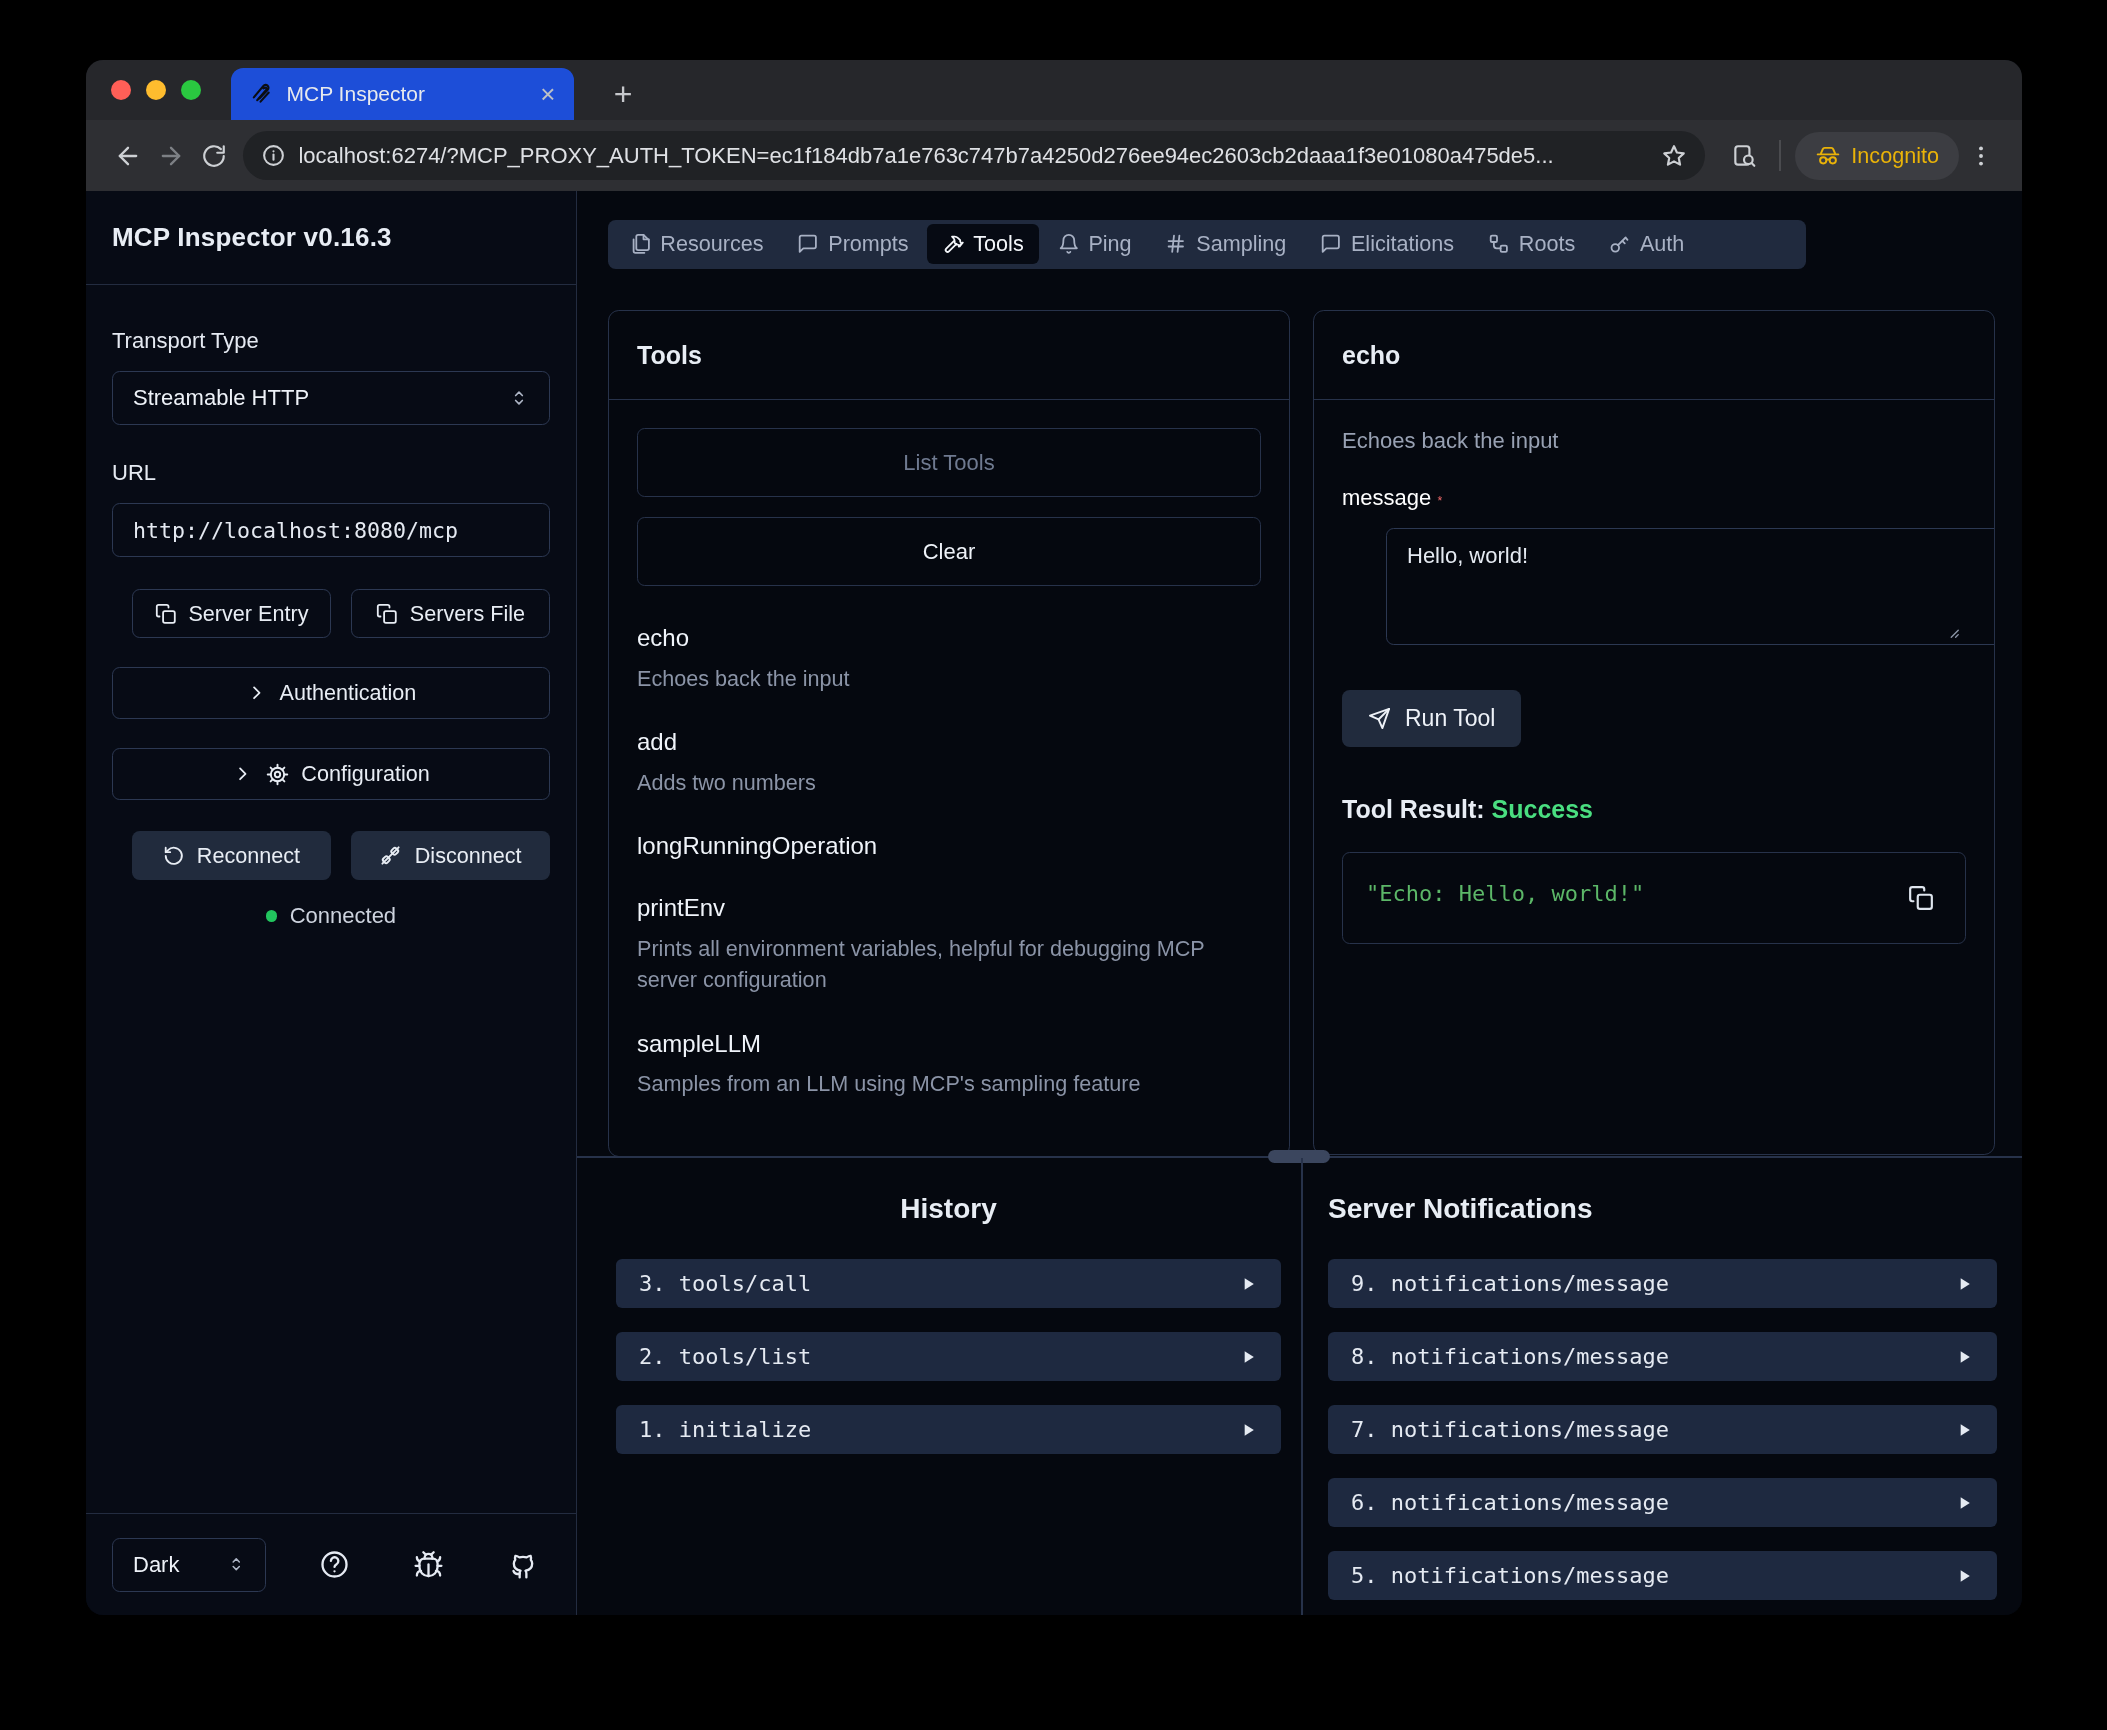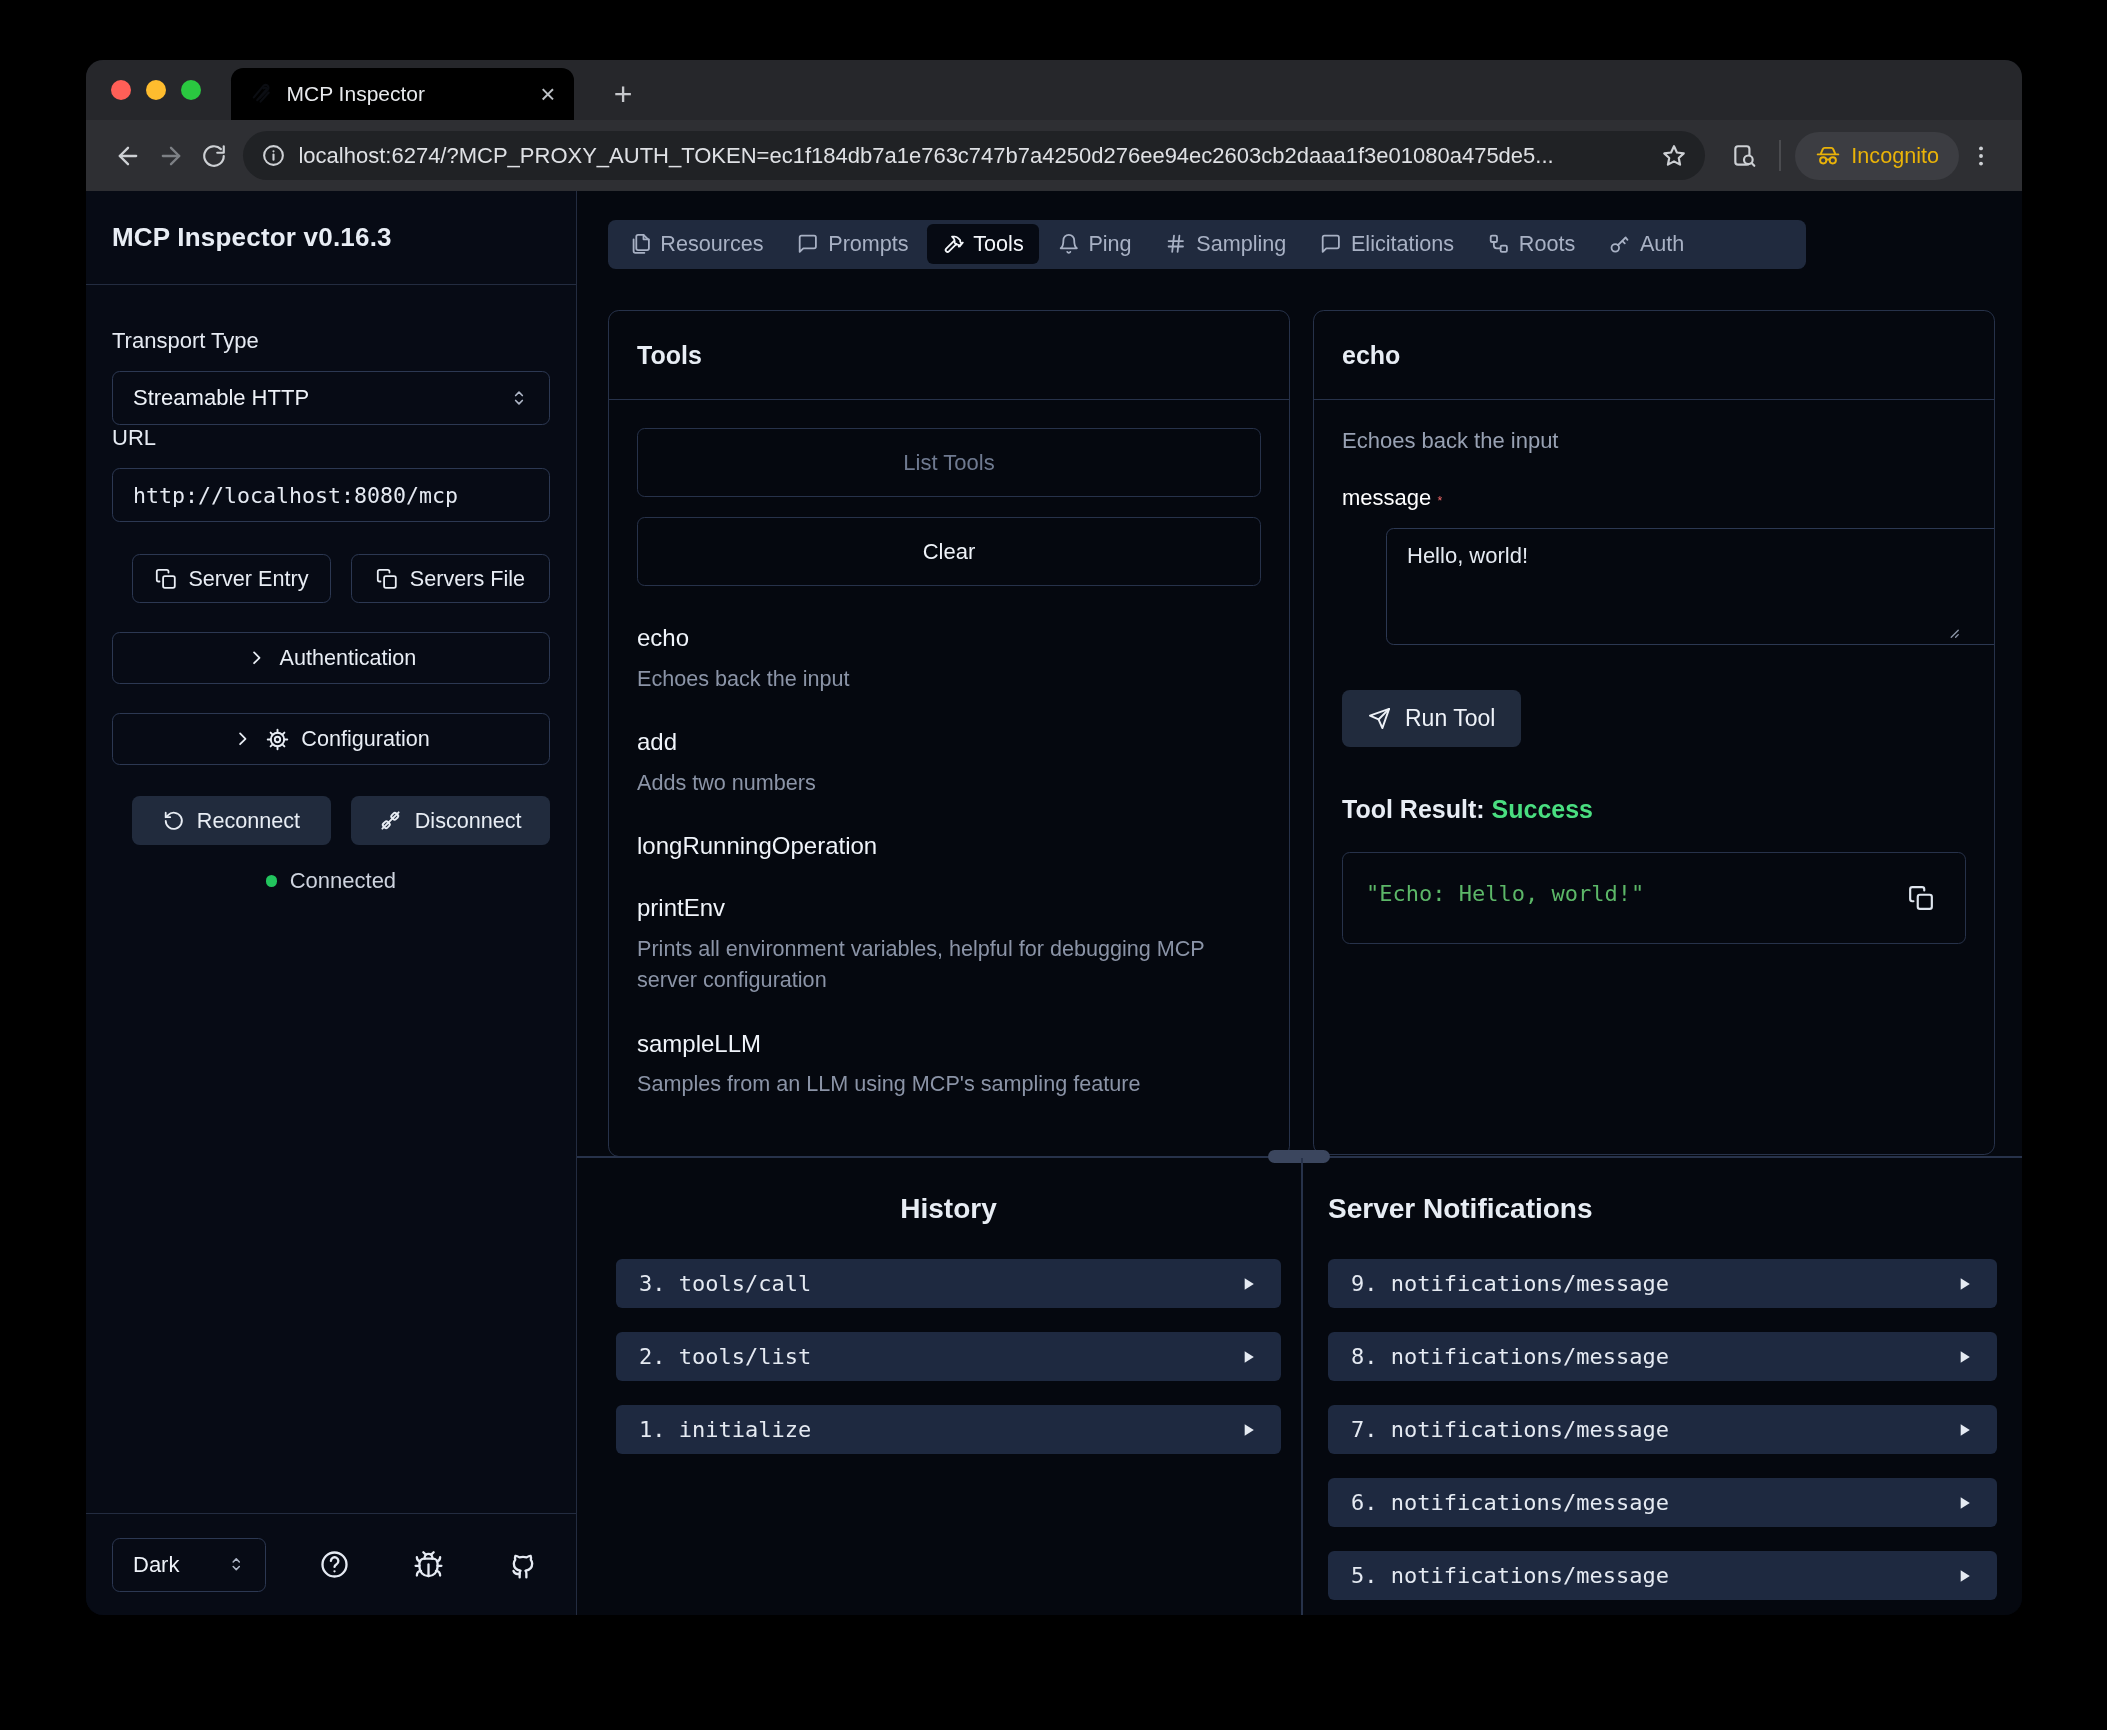--- a/index.html
+++ b/index.html
@@ -8,21 +8,21 @@
 
   
   .window { position:absolute; left:86px; top:60px; width:1936px; height:1555px;
             border-radius:17px; overflow:hidden; background:#05080f; box-shadow:0 7.7px 46px rgba(0,0,0,.8); }
 
   .tabstrip { position:relative; height:60px; background:#26272b; }
   .traffic { position:absolute; top:20px; width:20px; height:20px; border-radius:50%; }
   .t-red { left:25.4px; background:#ff5f57; }
   .t-yellow { left:60px; background:#febc2e; }
   .t-green { left:95px; background:#2ac840; }
-  .tab { position:absolute; left:145px; top:7.7px; width:343px; height:52px; background:#000000;
+  .tab { position:absolute; left:145px; top:7.7px; width:343px; height:52px; background:#1d4ed8;
          border-radius:12.3px 12.3px 0 0; display:flex; align-items:center; padding:0 18.5px; gap:14px; color:#e8eaed; }
   .tab-title { font-size:21px; flex:1; white-space:nowrap; overflow:hidden; }
   .tab-close { font-size:26px; color:#bdc1c6; line-height:1; }
   .newtab { position:absolute; left:517px; top:14px; width:40px; height:40px; display:flex; align-items:center;
             justify-content:center; color:#c6c8cc; font-size:32px; font-weight:300; }
 
   .toolbar { height:71px; background:#2e2f33; display:flex; align-items:center; padding:0 20px; }
   .nav-ic { width:43px; height:43px; display:flex; align-items:center; justify-content:center; color:#cdd0d4; flex:0 0 auto; }
   .nav-ic.dim { color:#7d8085; }
   .omnibox { flex:1; height:49px; background:#202225; border-radius:25px; margin:0 17px 0 7.7px;
@@ -35,21 +35,21 @@
   
   .app { position:absolute; left:0; right:0; top:131px; bottom:0; background:#05080f; color:#e8edf4; }
 
   .sidebar { position:absolute; left:0; top:0; bottom:0; width:491px; background:#070b15; border-right:1.5px solid #232c40; }
   .sb-header { height:94px; border-bottom:1.5px solid #232c40; display:flex; align-items:center; padding:0 26px; }
   .sb-title { font-size:26px; font-weight:700; letter-spacing:0.2px; }
   .sb-body { padding:43px 26px 0; }
   .sb-label { font-size:22px; font-weight:500; color:#e5eaf2; margin-bottom:17px; }
   .select-box { height:54px; border:1.5px solid #2c3852; border-radius:7.7px; display:flex; align-items:center;
                 justify-content:space-between; padding:0 20px; font-size:22px; color:#eef2f8; background:transparent; }
-  .mt-lg { }
+  .mt-lg { margin-top:35px; }
   .text-input { width:100%; height:54px; border:1.5px solid #2c3852; border-radius:7.7px; background:transparent;
                 color:#e5eaf2; font-family:"DejaVu Sans Mono", monospace; font-size:21.6px; padding:0 20px; outline:none; }
   .btn-row { display:flex; gap:20px; margin-top:32px;padding-left:20px; }
   .sb-btn { flex:1; height:49px; border:1.5px solid #2c3852; border-radius:7.7px; background:transparent; color:#e8edf4;
             font-size:21.6px; display:flex; align-items:center; justify-content:center; gap:12.3px; font-family:inherit; }
   .sb-wide { width:100%; margin-top:29px; height:52px; }
   .sb-filled { border:none; background:#212b3d; }
   .status-row { margin-top:23px; display:flex; align-items:center; justify-content:center; gap:12.3px; }
   .dot { width:11.5px; height:11.5px; border-radius:50%; }
   .status-text { font-size:22px; color:#cdd3de; }

